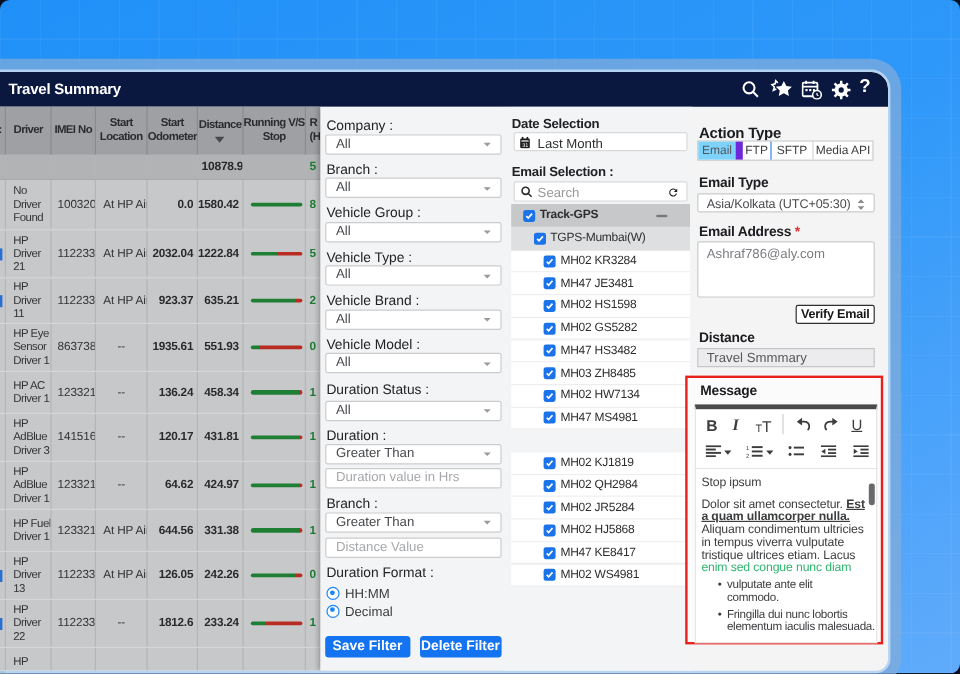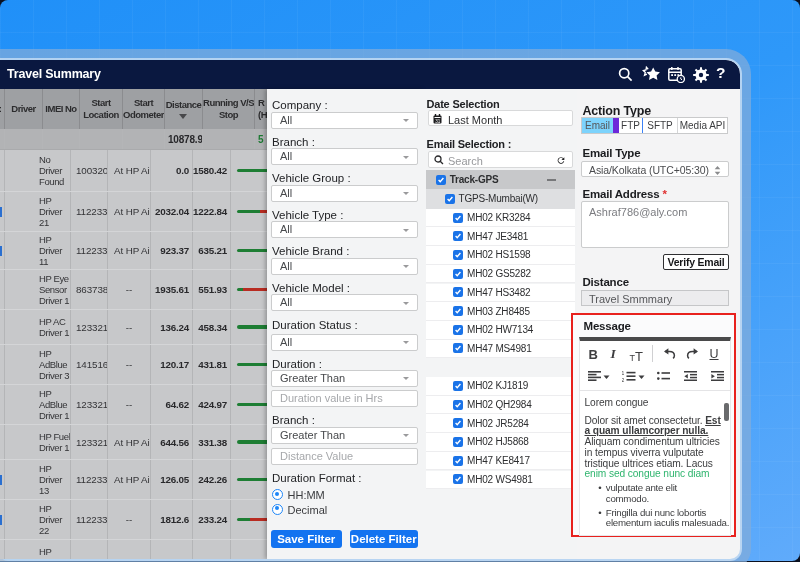--- a/index.html
+++ b/index.html
@@ -20,21 +20,21 @@
   #titlebar .ttl { position:absolute; left:27px; top:7px; color:#fff; font-size:12.5px; font-weight:bold; letter-spacing:-0.2px; }
 
   
   #table { position:absolute; left:20px; top:29px; width:267px; height:470px; background:#c7c8ca; }
   .trow { display:flex; width:267px; overflow:hidden; }
   .trow > div { flex:none; overflow:hidden; border-right:1px solid #b4b5b7; position:relative; }
   #thead { background:#9ea0a3; height:40px; font-weight:bold; font-size:9.5px; letter-spacing:-0.5px; color:#2c2c2e; }
   #thead > div { border-right:1px solid #8b8c8f; display:flex; align-items:center; justify-content:center; text-align:center; line-height:12.5px; white-space:nowrap; }
   .c0{width:5px;} .c1{width:38px;} .c2{width:37px;} .c3{width:43px;} .c4{width:42px;} .c5{width:38px;} .c6{width:52px;} .c7{width:12px; border-right:none!important;}
   .drow { font-size:9.8px; letter-spacing:-0.1px; color:#333336; border-bottom:1px solid #d4d5d7; }
-  .drow .c1 { display:flex; align-items:center; padding-left:6px; line-height:11.3px; white-space:nowrap; font-size:9.5px; letter-spacing:-0.4px;margin-left:28px; }
+  .drow .c1 { display:flex; align-items:center; padding-left:6px; line-height:11.3px; white-space:nowrap; font-size:9.5px; letter-spacing:-0.4px; }
   .drow .c2 { padding-top:0; display:flex; align-items:center; padding-left:5px; white-space:nowrap; }
   .sorttri { width:0; height:0; border-left:4px solid transparent; border-right:4px solid transparent; border-top:5px solid #48484b; margin:2px auto 0; }
   .bfrag { position:absolute; left:0; top:50%; margin-top:-5px; width:2px; height:10px; background:#2a6fd0; }
   .drow .c3 { display:flex; align-items:center; padding-left:6px; white-space:nowrap; }
   .drow .c3.dd { justify-content:center; padding-left:0; }
   .drow .c4, .drow .c5 { display:flex; align-items:center; justify-content:flex-end; padding-right:3px; font-weight:bold; color:#29292c; letter-spacing:-0.2px; white-space:nowrap; }
   .drow .c6 { display:flex; align-items:center; }
   .drow .c7 { display:flex; align-items:center; padding-left:3px; font-weight:bold; color:#1d7a33; }
   .bar { height:3.5px; border-radius:2px; margin-left:5.5px; width:43.5px; }
   #tsummary { height:21px; background:#b2b3b5; font-size:10px; letter-spacing:-0.2px; border-bottom:1px solid #a9aaac; }
@@ -526,21 +526,21 @@
           <svg class="tbi" style="left:131px; top:30px" width="13" height="10" viewBox="0 0 13 10">
               <rect x="0" y="0" width="13" height="1.5" fill="#3d3d3f"></rect>
               <rect x="6" y="2.9" width="7" height="1.5" fill="#3d3d3f"></rect>
               <rect x="6" y="5.8" width="7" height="1.5" fill="#3d3d3f"></rect>
               <rect x="0" y="8.5" width="13" height="1.5" fill="#3d3d3f"></rect>
               <path d="M0.4 3 L3.8 5.2 L0.4 7.4 Z" fill="#3d3d3f"></path>
             </svg>
         </div>
         <div class="abs" style="left:5.5px; top:76px; width:152px; height:144.5px; background:#fff; border:1px solid #e7e7e9; border-top:none; overflow:hidden">
           <div class="abs" style="left:144.5px; top:12px; width:4.5px; height:18px; background:#696a6c; border-radius:2px"></div>
-          <div class="abs etext" style="left:5px; top:6.5px">Lorem congue</div>
+          <div class="abs etext" style="left:5px; top:6.5px">Stop ipsum</div>
           <div class="abs etext" style="left:5px; top:24.5px">
             Dolor sit amet consectetur. <b><u>Est</u></b><br>
             <b><u>a quam ullamcorper nulla.</u></b><br>
             Aliquam condimentum ultricies<br>
             in tempus viverra vulputate<br>
             tristique ultrices etiam. Lacus<br>
             <span style="color:#2fb56e">enim sed congue nunc diam</span>
           </div>
           <div class="abs etext bt" style="left:18.7px; top:92.4px">•</div>
           <div class="abs etext bt" style="left:26.3px; top:92.4px">vulputate ante elit<br>commodo.</div>

